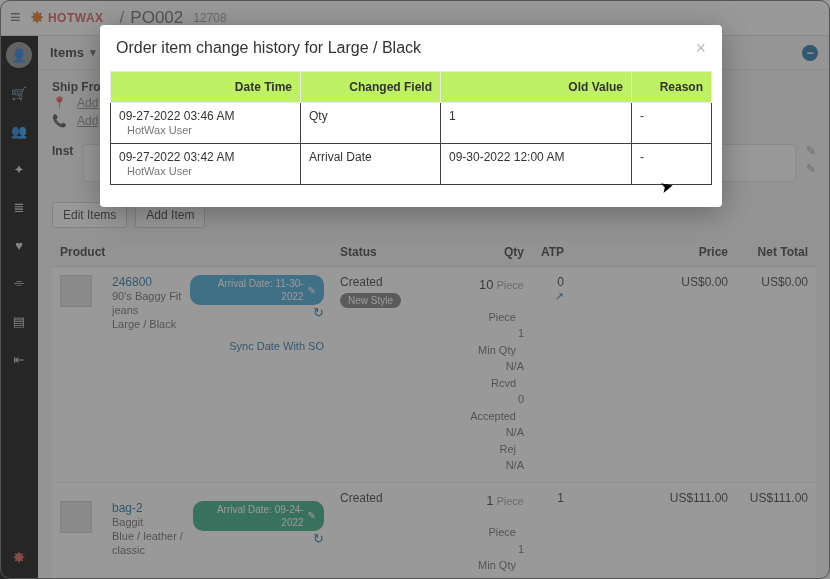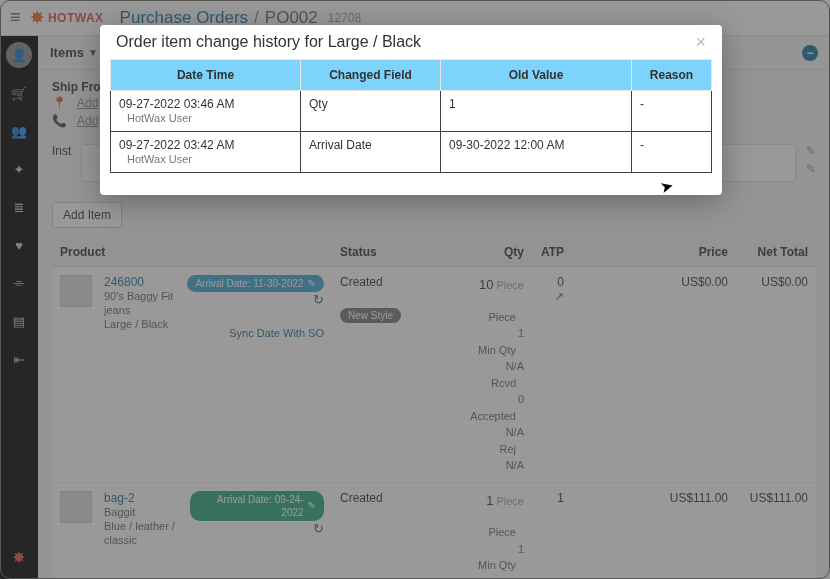--- a/index.html
+++ b/index.html
@@ -23,68 +23,67 @@
   .subheader { position:absolute; top:36px; left:38px; right:0; height:34px; background:#f7f7f7; border-bottom:1px solid #e3e3e3; display:flex; align-items:center; padding:0 12px; font-weight:600; color:#333;}
   .subheader .caret { font-size:10px; margin-left:4px; color:#555;}
   .subheader .badge-minus { margin-left:auto; width:16px; height:16px; border-radius:50%; background:#1a6fa1; color:#fff; font-size:12px; display:flex; align-items:center; justify-content:center; line-height:1;}
   .content { position:absolute; top:70px; left:38px; right:0; bottom:0; padding:10px 14px 0 14px; }
   .ship-row { font-size:12px; color:#555; display:flex; align-items:center; gap:10px;}
   .ship-row .label { font-weight:600; color:#333;}
   .ship-row .dim { color:#8a8a8a;}
   .ship-row .icon { color:#8a8a8a; font-size:12px;}
   .ship-row2 { margin-top:4px; }
   .inst-row { margin-top:16px; display:flex; gap:10px; font-size:12px;}
-  .inst-row .label { font-weight:400; }
+  .inst-row .label { font-weight:700; }
   .inst-box { flex:1; height:38px; border:1px solid #ddd; border-radius:3px; background:#fff;}
   .pencil-col { display:flex; flex-direction:column; gap:4px; color:#999;}
   .btnrow { margin-top:20px; display:flex; gap:8px;}
   .btn { border:1px solid #ccc; background:#fff; color:#333; padding:5px 10px; border-radius:3px; font-size:12px; cursor:pointer;}
   .grid { margin-top:10px; width:100%; border-collapse:collapse; background:#fff;}
   .grid th { text-align:left; font-weight:600; font-size:12px; padding:7px 8px; background:#f2f2f2; border-bottom:1px solid #e0e0e0;margin-left:36px;}
   .grid th.right, .grid td.right { text-align:right;}
   .grid td { font-size:12px; padding:8px 8px; border-bottom:1px solid #eee; vertical-align:top;}
-  .prodcell { display:flex; gap:12px;}
+  .prodcell { display:flex; gap:20px;}
   .thumb { width:32px; height:32px; background:#ddd; border:1px solid #ccc; flex-shrink:0;}
   .pname { color:#1a6fa1; text-decoration:none;}
   .psub { color:#666; font-size:11px;}
   .arrival-chip { display:inline-flex; align-items:center; gap:4px; background:#3aa4d6; color:#fff; font-size:10px; padding:2px 8px; border-radius:10px; line-height:1.3;}
   .arrival-chip.green { background:#28a87c;}
   .history-icon { color:#1a6fa1; font-size:13px; margin-left:4px;}
-  .status-chip { display:inline-block; background:#777; color:#fff; font-size:10px; padding:2px 8px; border-radius:10px; margin-top:19px;}
+  .status-chip { display:inline-block; background:#777; color:#fff; font-size:10px; padding:2px 8px; border-radius:10px; margin-top:4px;}
   .sync-link { color:#1a6fa1; text-align:right; display:block; font-size:11px; text-decoration:none;}
   .qtyblock { text-align:right; font-size:11px; color:#666; line-height:1.5;}
   .qtyblock .lab { display:inline-block; width:60px; text-align:right; margin-right:8px;}
   .qtyblock .val { display:inline-block; width:30px; text-align:right;}
   .bigqty { font-size:13px; color:#333;margin-top:48px;}
   .ext-icon { color:#1a6fa1; font-size:11px;}
   
   .overlay { position:absolute; inset:0; background:rgba(70,70,70,0.55); z-index:3;}
   .modal { position:absolute; top:25px; left:100px; width:622px; background:#fff; border-radius:4px; box-shadow:0 6px 30px rgba(0,0,0,0.3); z-index:4; padding:0;}
-  .modal-head { padding:8px 16px; font-size:16px; color:#333; display:flex; align-items:center;text-align:center;}
+  .modal-head { padding:14px 16px; font-size:16px; color:#333; display:flex; align-items:center;text-align:center;}
   .modal-close { margin-left:auto; color:#bbb; font-size:18px; cursor:pointer; line-height:1;}
   .modal-body { padding:0 10px 22px 10px;}
   .mtable { width:100%; border-collapse:collapse; font-size:12px;}
-  .mtable th { text-align:center; font-weight:700; padding:8px 8px; border:1px solid #e8e8e8; background:#7dd3fc;}
+  .mtable th { text-align:right; font-weight:700; padding:8px 8px; border:1px solid #e8e8e8; background:#bef264;}
   .mtable td { padding:6px 8px; border:1px solid #404040; vertical-align:top;}
   .mtable .sub { color:#777; font-size:11px;padding-left:8px;}
   .cursor { position:absolute; top:152px; left:560px; font-size:16px; color:#000; z-index:5; transform:rotate(-15deg);}
 </style>
 </head>
 <body>
 
 <div class="app">
 
   <div class="topbar">
     <span class="hamburger">≡</span>
     <span class="logo">
       <span class="logo-mark">✸</span>
       <span class="logo-text">HOTWAX</span>
     </span>
     <span class="crumbs">
-      <a href="#" class="crumb-link">Purchase Orders</a>
       <span class="crumb-sep">/</span>
       <span class="crumb-current">PO002</span>
       <span class="crumb-id">12708</span>
     </span>
   </div>
 
   <div class="left-rail">
     <div class="rail-item avatar">👤</div>
     <div class="rail-item">🛒</div>
     <div class="rail-item">👥</div>
@@ -122,20 +121,21 @@
     <div class="inst-row">
       <span class="label">Inst</span>
       <div class="inst-box"></div>
       <div class="pencil-col">
         <span>✎</span>
         <span>✎</span>
       </div>
     </div>
 
     <div class="btnrow">
+      <button class="btn">Edit Items</button>
       <button class="btn">Add Item</button>
     </div>
 
     <table class="grid">
       <thead>
         <tr>
           <th style="width:280px">Product</th>
           <th style="width:90px">Status</th>
           <th class="right" style="width:110px">Qty</th>
           <th class="right" style="width:40px">ATP</th>
@@ -186,21 +186,21 @@
           <td class="right">
             <span>0</span><br>
             <span class="ext-icon">↗</span>
           </td>
           <td class="right"><span>US$0.00</span></td>
           <td class="right"><span>US$0.00</span></td>
         </tr>
 
         <tr>
           <td>
-            <div style="display:flex; justify-content:space-between; align-items:flex-start;">
+            <div style="display:flex; justify-content:space-between; align-items:flex-start;margin-top:10px;">
               <div class="prodcell">
                 <div class="thumb"></div>
                 <div>
                   <a href="#" class="pname">bag-2</a><br>
                   <span class="psub">Baggit</span><br>
                   <span class="psub">Blue / leather / classic</span>
                 </div>
               </div>
               <div style="text-align:right;">
                 <span class="arrival-chip green">

